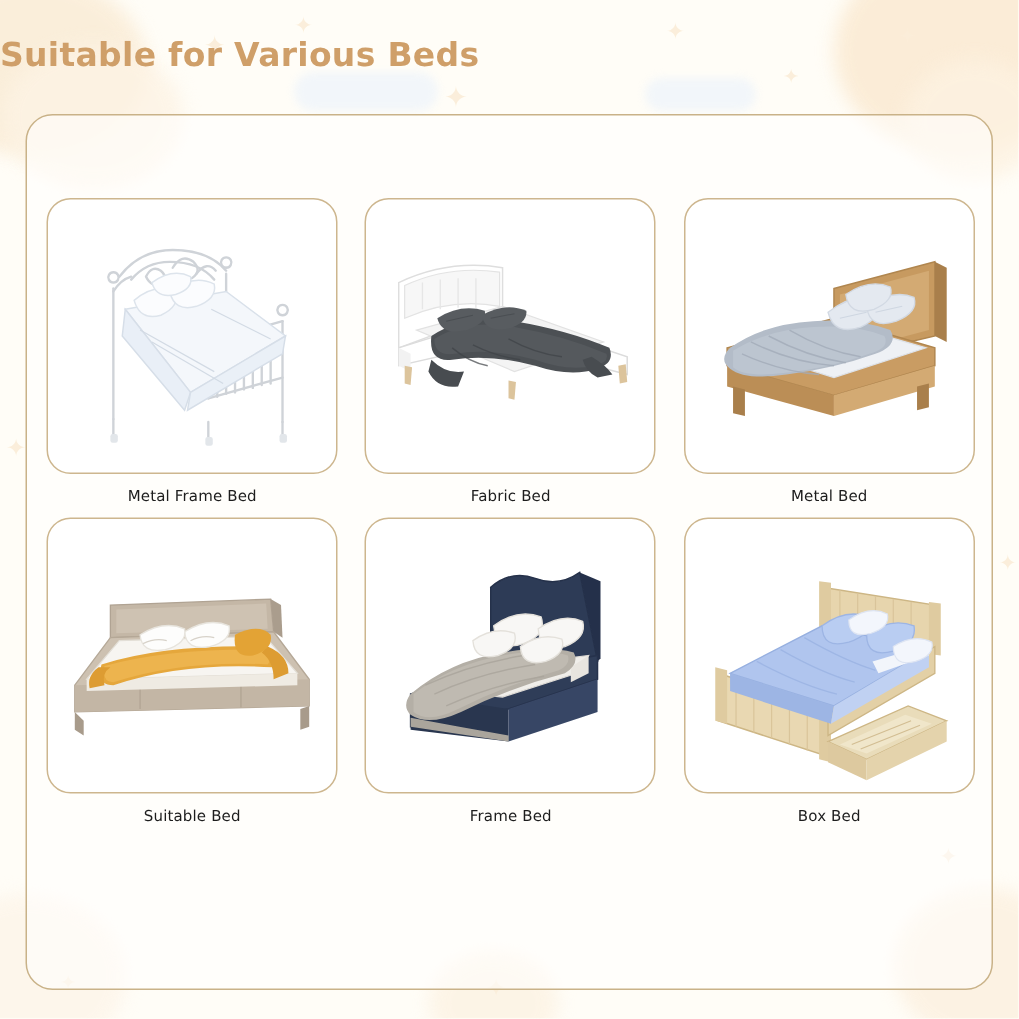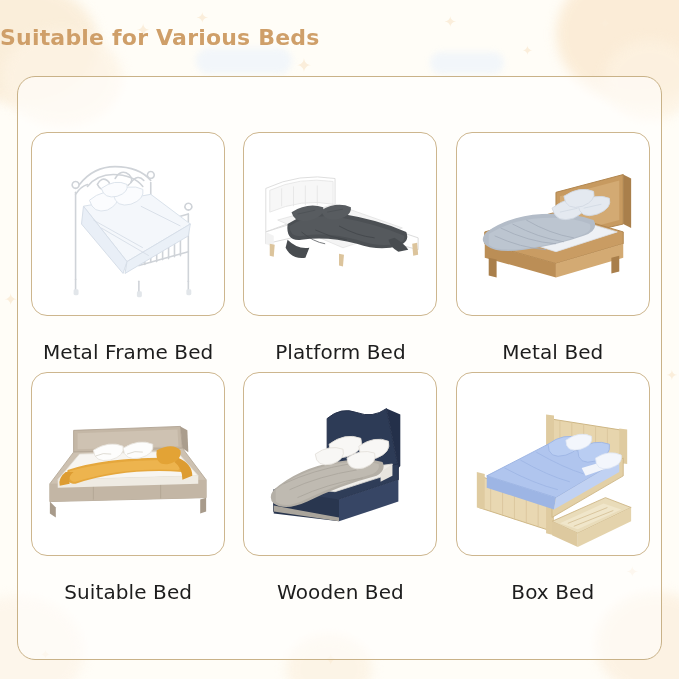--- a/index.html
+++ b/index.html
@@ -76,22 +76,22 @@
   .cell { display: flex; flex-direction: column; align-items: center; }
   .card {
     width: 194px; height: 184px;
     border: 1.3px solid #cdb68e;
     border-radius: 16px;
     background: #ffffff;
     position: relative;
     overflow: hidden;
   }
   .caption {
-    margin-top: 24px;
-    font-size: 20px;
+    margin-top: 10px;
+    font-size: 10px;
     color: #1d1d1d;
     letter-spacing: .1px;
     font-family: "DejaVu Sans", sans-serif;
   }
   .scene { position: absolute; inset: 0; }
   svg { display: block; width: 100%; height: 100%; }
 </style>
 </head>
 <body>
 
@@ -223,21 +223,21 @@
               </g>
 
               <g fill="#dcc49c">
                 <path d="M26 112 l5 1 l-1 12 l-4 -1Z"></path>
                 <path d="M96 122 l5 1 l-1 12 l-4 -1Z"></path>
                 <path d="M170 112 l5 -1 l1 12 l-5 1Z"></path>
               </g>
             </svg>
           </div>
         </div>
-        <div class="caption">Platform Bed</div>
+        <div class="caption">Fabric Bed</div>
       </div>
 
       <div class="cell">
         <div class="card">
           <div class="scene">
             <svg viewBox="0 0 194 184" aria-hidden="true">
 
               <path d="M100 60 L168 42 L168 92 L100 108 Z" fill="#c79a60" stroke="#b0864f" stroke-width="1"></path>
               <path d="M104 64 L164 48 L164 88 L104 104 Z" fill="#d3aa73"></path>
               <path d="M168 42 L176 46 L176 96 L168 92 Z" fill="#a97f4b"></path>
@@ -342,21 +342,21 @@
 
               <g fill="#f8f7f5" stroke="#e4e1db" stroke-width=".9">
                 <path d="M86 72 q16 -12 32 -6 q4 12 -12 18 q-18 6 -20 -12Z"></path>
                 <path d="M116 74 q16 -11 30 -5 q3 11 -12 17 q-17 5 -18 -12Z"></path>
                 <path d="M72 82 q14 -10 28 -5 q3 10 -11 15 q-16 4 -17 -10Z"></path>
                 <path d="M104 86 q14 -10 28 -5 q3 10 -11 15 q-16 4 -17 -10Z"></path>
               </g>
             </svg>
           </div>
         </div>
-        <div class="caption">Wooden Bed</div>
+        <div class="caption">Frame Bed</div>
       </div>
 
       <div class="cell">
         <div class="card">
           <div class="scene">
             <svg viewBox="0 0 194 184" aria-hidden="true">
 
               <path d="M92 46 L168 58 L168 86 L92 74 Z" fill="#e7d5ad" stroke="#cdb685" stroke-width="1"></path>
               <g stroke="#d9c49a" stroke-width=".8">
                 <path d="M104 48 L104 76"></path>

